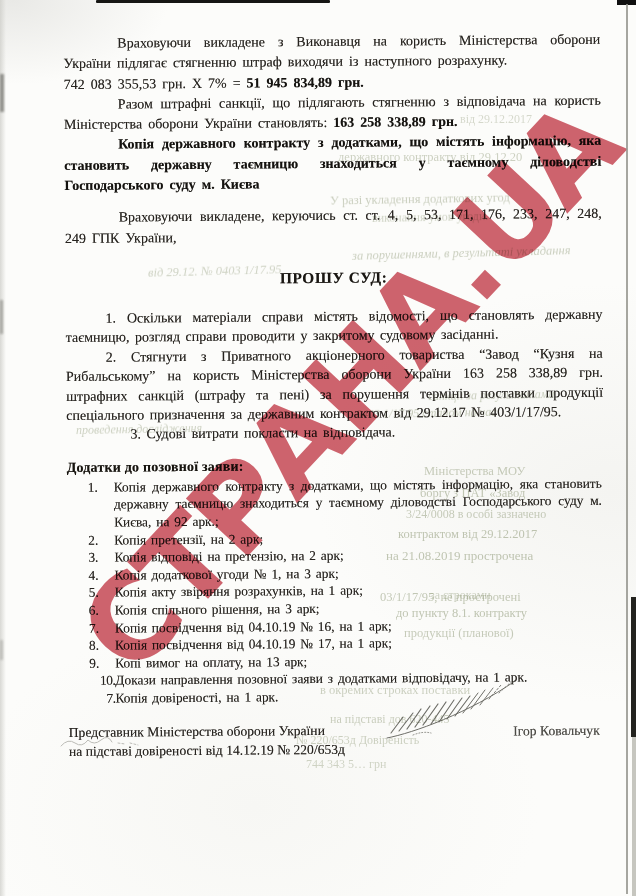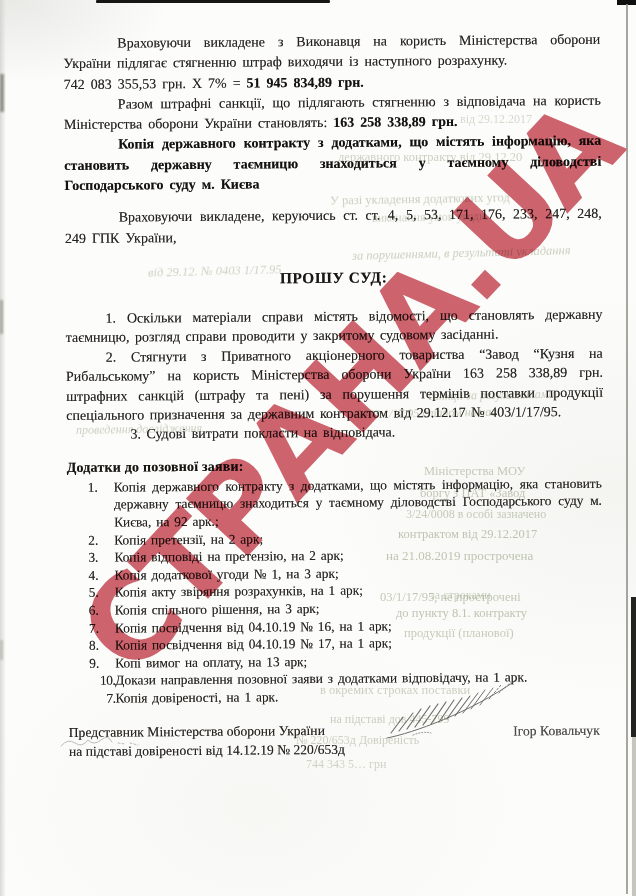--- a/index.html
+++ b/index.html
@@ -131,21 +131,21 @@
       <span class="bleed" style="left: 424px; top: 464px; font-size: 12.5px; opacity: 0.45; transform: rotate(0deg);">Міністерства МОУ</span>
       <span class="bleed" style="left: 420px; top: 486px; font-size: 12.5px; opacity: 0.48; transform: rotate(0deg);">боргу з ПАТ «Завод</span>
       <span class="bleed" style="left: 406px; top: 507px; font-size: 12px; opacity: 0.45; transform: rotate(0deg);">3/24/0008 в особі зазначено</span>
       <span class="bleed" style="left: 398px; top: 527px; font-size: 12.5px; opacity: 0.5; transform: rotate(0deg);">контрактом від 29.12.2017</span>
       <span class="bleed" style="left: 386px; top: 548px; font-size: 13px; opacity: 0.5; transform: rotate(0deg);">на 21.08.2019 прострочена</span>
       <span class="bleed" style="left: 380px; top: 569px; font-size: 12.5px; opacity: 0.48; transform: rotate(0deg); margin-top: 21px;">03/1/17/95, не прострочені</span>
       <span class="bleed" style="left: 430px; top: 588px; font-size: 12px; opacity: 0.4; transform: rotate(0deg);">за строками</span>
       <span class="bleed" style="left: 396px; top: 606px; font-size: 12.5px; opacity: 0.5; transform: rotate(0deg);">до пункту 8.1. контракту</span>
       <span class="bleed" style="left: 404px; top: 626px; font-size: 12.5px; opacity: 0.45; transform: rotate(0deg);">продукції (планової)</span>
       <span class="bleed" style="left: 320px; top: 683px; font-size: 12.5px; opacity: 0.4; transform: rotate(0deg);">в окремих строках поставки</span>
-      <span class="bleed" style="left: 330px; top: 712px; font-size: 12px; opacity: 0.42; transform: rotate(0deg);">на підставі дов 445-799</span>
+      <span class="bleed" style="left: 330px; top: 712px; font-size: 12px; opacity: 0.42; transform: rotate(0deg);">на підставі дов 620-445</span>
       <span class="bleed" style="left: 296px; top: 733px; font-size: 12px; opacity: 0.4; transform: rotate(0deg);">№ 220/653д Довіреність</span>
       <span class="bleed" style="left: 306px; top: 757px; font-size: 12px; opacity: 0.36; transform: rotate(0deg);">744 343 5… грн</span>
     </div>
 
   <div class="content">
     <div class="intro">
         <p class="indent"><span>Враховуючи викладене з Виконавця на користь Міністерства оборони України підлягає стягненню штраф виходячи із наступного розрахунку.</span></p>
         <p class="no-justify"><span>742&nbsp;083&nbsp;355,53 грн. Х 7% = </span><b>51&nbsp;945&nbsp;834,89 грн.</b></p>
         <p class="indent"><span>Разом штрафні санкції, що підлягають стягненню з відповідача на користь Міністерства оборони України становлять: </span><b>163&nbsp;258&nbsp;338,89 грн.</b></p>
         <p class="indent all-bold"><b>Копія державного контракту з додатками, що містять інформацію, яка становить державну таємницю знаходиться у таємному діловодстві Господарського суду м. Києва</b></p>

